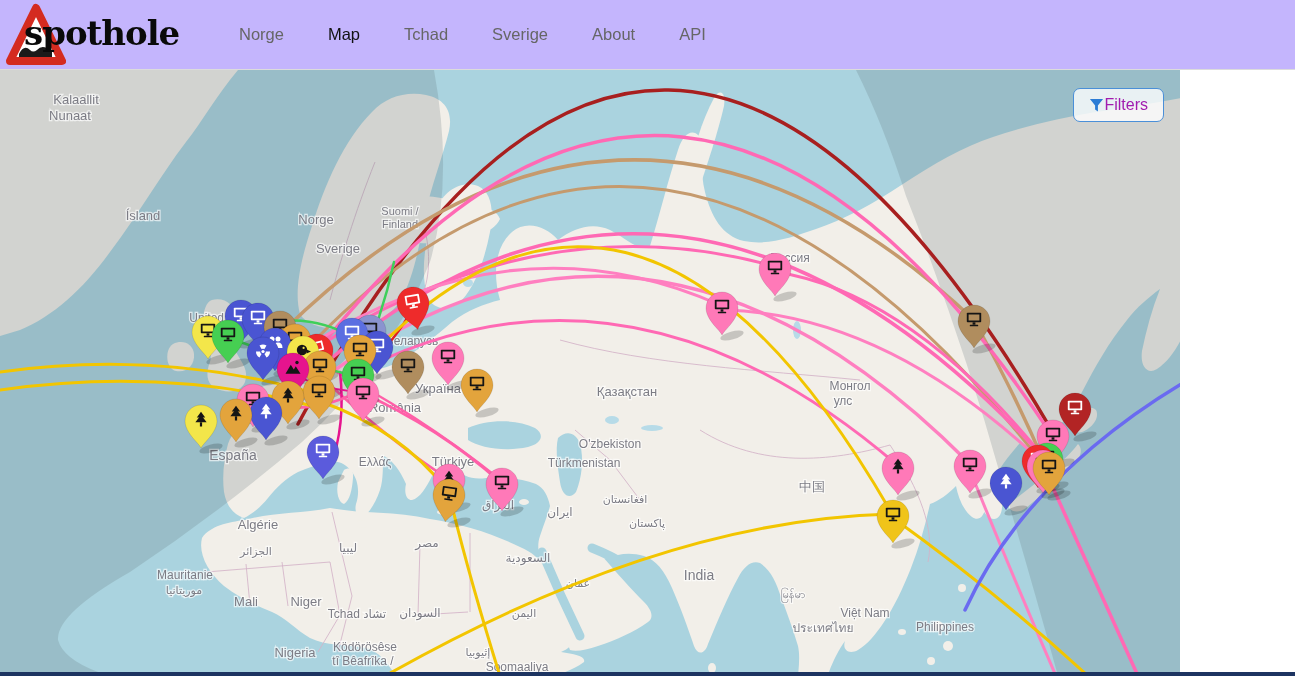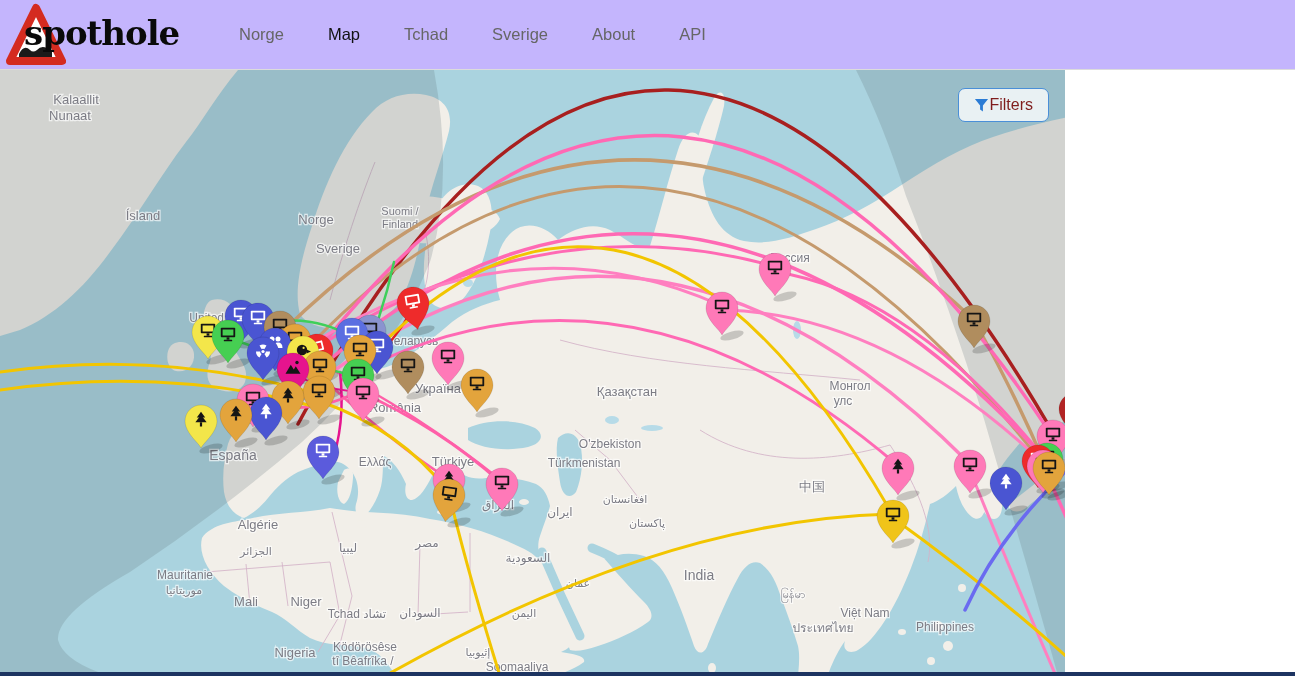--- a/index.html
+++ b/index.html
@@ -4,23 +4,23 @@
 <style>
   * { margin:0; padding:0; box-sizing:border-box; }
   html,body { width:1295px; height:676px; overflow:hidden; font-family:"Liberation Sans","DejaVu Sans",sans-serif; background:#fff; }
   .header { position:relative; height:70px; background:#c4b5fd; border-bottom:1px solid #dcdcdc; display:flex; align-items:center; }
   .logo { position:relative; width:205px; height:70px; flex:0 0 auto; cursor:pointer; }
   .logo svg { position:absolute; left:6px; top:3px; }
   .brand-text { position:absolute; left:24px; top:50%; transform:translateY(-54%); font-family:"DejaVu Serif","Liberation Serif",serif; font-weight:bold; font-size:34px; letter-spacing:-1px; color:#0a0a0a; white-space:nowrap; }
   .nav { display:flex; gap:44px; margin-left:34px; align-items:center; }
   .nav a { text-decoration:none; font-size:16.5px; color:#666; cursor:pointer; }
   .nav a.active { color:#111; font-weight:normal; }
-  .map-wrap { position:relative; width:1065px; height:602px; background:#aad3df; overflow:hidden; }
+  .map-wrap { position:relative; width:1180px; height:602px; background:#aad3df; overflow:hidden; }
   .map-controls { position:absolute; top:18px; right:16px; display:flex; gap:9px; z-index:50; }
-  .ctl-btn { display:flex; align-items:center; gap:0; padding:7px 15px; font-size:16px; color:#7f1d1d; background:rgba(255,255,255,0.78); border:1px solid #4a8fd8; border-radius:7px; cursor:pointer; font-family:inherit; }
+  .ctl-btn { display:flex; align-items:center; gap:0; padding:7px 15px; font-size:16px; color:#a21caf; background:rgba(255,255,255,0.78); border:1px solid #4a8fd8; border-radius:7px; cursor:pointer; font-family:inherit; }
   .ctl-btn svg { display:block; }
   .footer-strip { height:4px; background:#1d3461; }
   text.map-label { paint-order:stroke; stroke:rgba(255,255,255,0.65); stroke-width:2.5px; fill:#7c7c85; }
 </style>
 <title>spothole</title></head>
 <body>
 
 <div class="header">
   <div class="logo">
     <svg width="60" height="64" viewBox="0 0 60 64">

